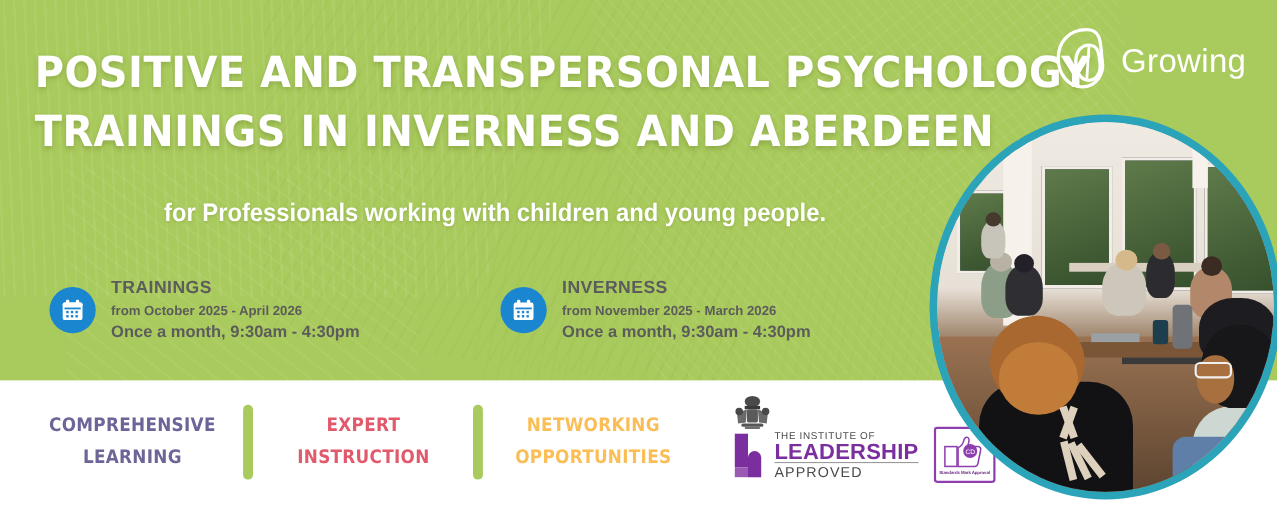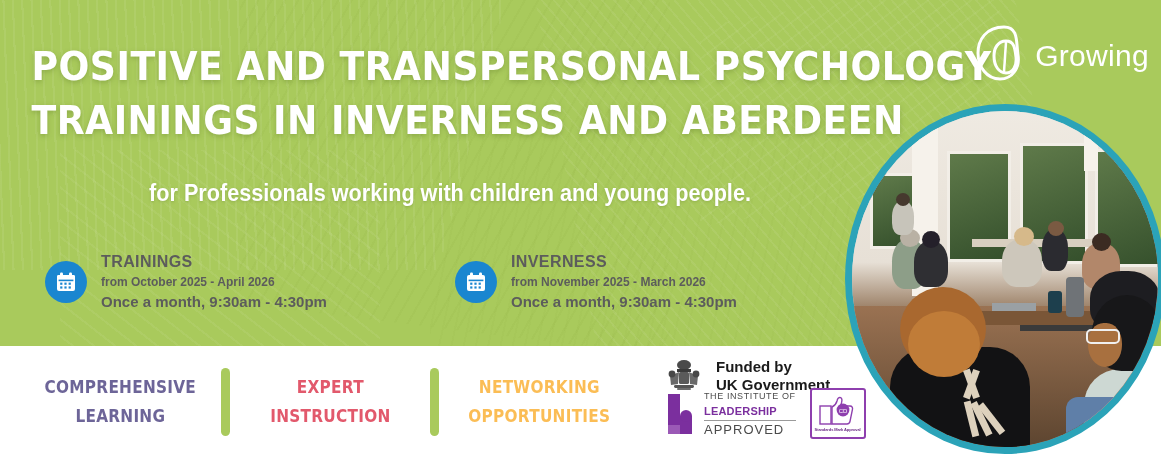--- a/index.html
+++ b/index.html
@@ -64,21 +64,21 @@
   .cal-icon{
     width:42px;height:42px;border-radius:50%;background:#1a86d0;
     flex:0 0 42px;display:flex;align-items:center;justify-content:center;
   }
   .loc-text{color:#5c5c5c;line-height:20px;}
   .loc-name{font-size:16px;font-weight:bold;letter-spacing:.4px;}
   .loc-dates{font-size:12px;font-weight:bold;}
   .loc-times{font-size:15px;font-weight:bold;}
 
   
-  .logo{position:absolute;right:12px;top:22px;display:flex;align-items:center;gap:0;z-index:7;}
+  .logo{position:absolute;right:28px;top:22px;display:flex;align-items:center;gap:0;z-index:7;}
   .logo-text{color:#ffffff;font-size:30px;line-height:29px;letter-spacing:.3px;font-weight:300;}
 
   
   .photo-wrap{
     position:absolute;left:845px;top:104px;width:330px;height:360px;z-index:8;
   }
   .photo-ring{
     position:absolute;left:0;top:0;width:320px;height:350px;
     border-radius:50%;
     border:7px solid #2ba3b8;
@@ -116,21 +116,21 @@
   
   .fund{position:absolute;left:662px;top:12px;display:flex;align-items:center;gap:10px;}
   .fund-text{font-size:15px;line-height:18px;font-weight:bold;color:#1a1a1a;}
   .crest{width:44px;height:36px;}
 
   .accred{position:absolute;left:666px;top:42px;display:flex;align-items:center;gap:14px;}
   .inst{display:flex;align-items:center;gap:8px;}
   .inst-mark{width:30px;height:40px;}
   .inst-lines{text-align:left;}
   .inst-l1{font-size:9px;letter-spacing:.6px;color:#4b4b4b;line-height:11px;}
-  .inst-l2{font-size:11px;font-weight:bold;color:#7b2f9e;line-height:18px;letter-spacing:.2px;}
+  .inst-l2{font-size:20px;font-weight:bold;color:#7b2f9e;line-height:18px;letter-spacing:.2px;}
   .inst-l3{font-size:13px;color:#4b4b4b;line-height:15px;letter-spacing:1px;border-top:1px solid #9a9a9a;padding-top:1px;}
   .thumb-badge{
     width:52px;height:47px;border:2px solid #8e3fae;border-radius:3px;
     display:flex;flex-direction:column;align-items:center;justify-content:center;gap:1px;
     background:#ffffff;
   }
   .thumb-cap{font-size:4px;color:#6b2a86;font-weight:bold;letter-spacing:-.1px;}
 </style>
 </head>
 <body>
@@ -309,24 +309,20 @@
         <ellipse cx="22" cy="7" rx="7" ry="5" fill="#4a4a4a"></ellipse>
         <rect x="15" y="11" width="14" height="3" fill="#3a3a3a"></rect>
         <rect x="17" y="14" width="10" height="12" rx="1.5" fill="#5a5a5a"></rect>
         <path d="M17 14 L8 18 L9 27 L16 26 Z" fill="#6a6a6a"></path>
         <path d="M27 14 L36 18 L35 27 L28 26 Z" fill="#6a6a6a"></path>
         <circle cx="10" cy="16" r="3.4" fill="#484848"></circle>
         <circle cx="34" cy="16" r="3.4" fill="#484848"></circle>
         <rect x="12" y="27" width="20" height="3" rx="1.4" fill="#555"></rect>
         <rect x="15" y="30" width="14" height="2" rx="1" fill="#6e6e6e"></rect>
       </svg>
-      <div class="fund-text">
-        <div>Funded by</div>
-        <div>UK Government</div>
-      </div>
     </div>
 
     <div class="accred">
       <div class="inst">
         <svg class="inst-mark" viewBox="0 0 30 40" aria-hidden="true">
           <rect x="2" y="0" width="12" height="31" fill="#7b2f9e"></rect>
           <rect x="2" y="31" width="12" height="9" fill="#9b59b6"></rect>
           <path d="M14 22 L26 22 L26 40 L14 40 Z" fill="#7b2f9e"></path>
           <circle cx="20" cy="22" r="6" fill="#7b2f9e"></circle>
         </svg>

